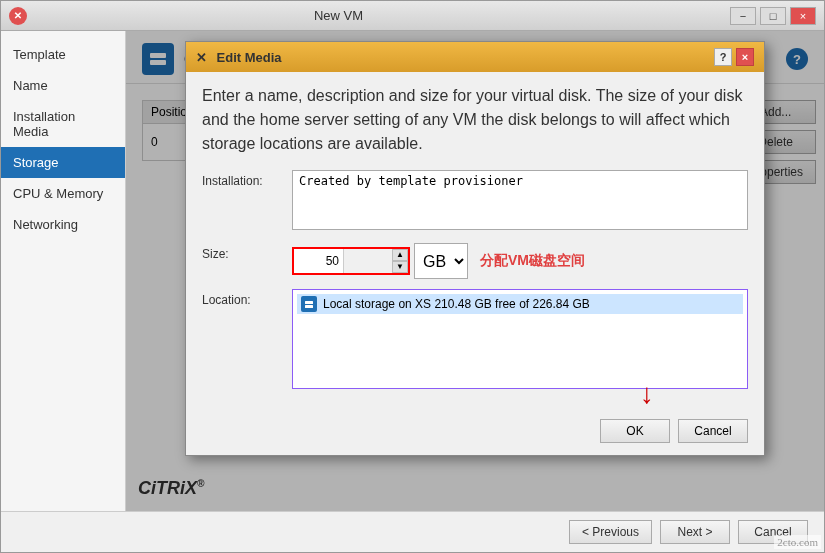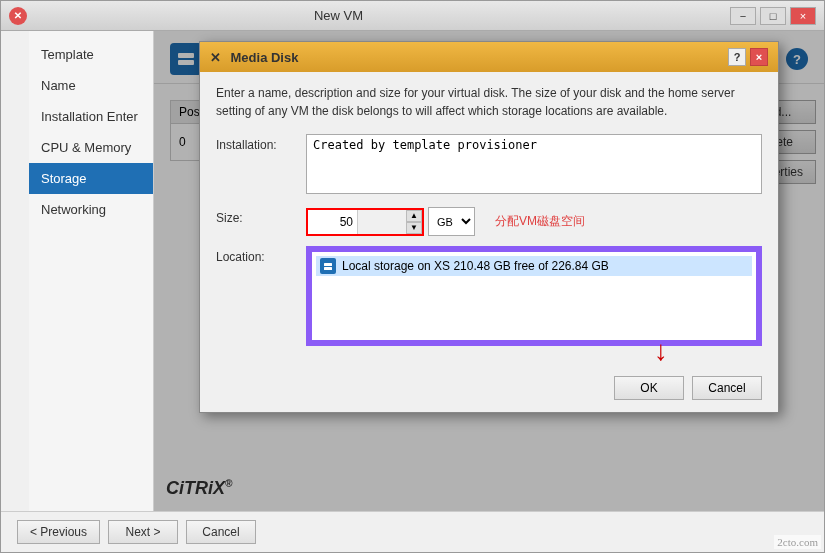--- a/index.html
+++ b/index.html
@@ -75,21 +75,20 @@
       overflow: hidden;
     }
 
     
     .sidebar {
       width: 125px;
       background: #f5f5f5;
       border-right: 1px solid #ccc;
       padding-top: 8px;
       flex-shrink: 0;
-      margin-left: 28px;
     }
     .sidebar-item {
       padding: 8px 12px;
       cursor: pointer;
       color: #333;
       font-size: 13px;
     }
     .sidebar-item.active {
       background: #1f6fb4;
       color: white;
@@ -159,20 +158,21 @@
       min-width: 70px;
     }
     .btn:disabled { color: #aaa; cursor: default; }
 
     
     .bottom-bar {
       background: #f0f0f0;
       border-top: 1px solid #ccc;
       padding: 8px 16px;
       display: flex;
+      justify-content: flex-end;
       gap: 8px;
       flex-shrink: 0;
     }
 
     
     .citrix-logo {
       position: absolute;
       bottom: 12px;
       left: 12px;
       font-size: 18px;
@@ -250,21 +250,21 @@
       border: 1px solid #c04040;
       display: flex; align-items: center; justify-content: center;
       font-size: 11px; cursor: pointer; color: white;
       font-weight: bold;
     }
 
     .modal-body {
       padding: 12px 16px;
     }
     .modal-desc-text {
-      font-size: 12px;
+      font-size: 16px;
       color: #333;
       margin-bottom: 14px;
       line-height: 1.5;
     }
 
     .form-row {
       display: flex;
       align-items: flex-start;
       margin-bottom: 10px;
     }
@@ -328,36 +328,36 @@
       background: #e0e0e0;
       border: 1px solid #bbb;
       display: flex;
       align-items: center;
       justify-content: center;
       cursor: pointer;
       font-size: 8px;
       line-height: 1;
     }
     .size-unit-select {
-      height: 29px;
+      height: 36px;
       border: 1px solid #aaa;
       background: white;
-      font-size: 11px;
+      font-size: 16px;
       padding: 0 4px;
     }
     .size-annotation {
       color: #e04040;
-      font-size: 12px;
-      font-weight: normal;
-      margin-left: 16px;
+      font-size: 14px;
+      font-weight: bold;
+      margin-left: 8px;
     }
 
     
     .location-list {
-      border: 6px solid #8b5cf6;
+      border: 1px solid #8b5cf6;
       background: white;
       height: 100px;
       padding: 4px;
       font-size: 12px;
     }
     .location-item {
       display: flex;
       align-items: center;
       gap: 6px;
       padding: 2px 4px;
@@ -441,23 +441,23 @@
       <div class="tb-btn">□</div>
       <div class="tb-btn close-btn">×</div>
     </div>
   </div>
 
   <div class="content-area">
 
     <div class="sidebar">
       <div class="sidebar-item">Template</div>
       <div class="sidebar-item">Name</div>
-      <div class="sidebar-item">Installation Enter</div>
+      <div class="sidebar-item">Installation Media</div>
+      <div class="sidebar-item active">Storage</div>
       <div class="sidebar-item">CPU &amp; Memory</div>
-      <div class="sidebar-item active">Storage</div>
       <div class="sidebar-item">Networking</div>
     </div>
 
     <div class="main-panel">
 
       <div class="panel-header">
         <div class="panel-header-title">
           <div class="panel-icon">
             <svg width="20" height="20" viewBox="0 0 20 20" fill="white">
               <rect x="2" y="4" width="16" height="5" rx="1"></rect>
@@ -508,21 +508,21 @@
       <div class="citrix-logo">
         CiTRiX<span class="citrix-r">®</span>
       </div>
 
       <div class="modal-overlay">
         <div class="edit-disk-modal">
 
           <div class="modal-title-bar">
             <div class="modal-title-left">
               <span style="margin-right:6px;">✕</span>
-              <span>Media Disk</span>
+              <span>Edit Media</span>
             </div>
             <div class="modal-title-controls">
               <div class="modal-help-btn">?</div>
               <div class="modal-close-btn">×</div>
             </div>
           </div>
 
           <div class="modal-body">
             <div class="modal-desc-text">Enter a name, description and size for your virtual disk. The size of your disk and the home server setting of any VM the disk belongs to will affect which storage locations are available.</div>
 

